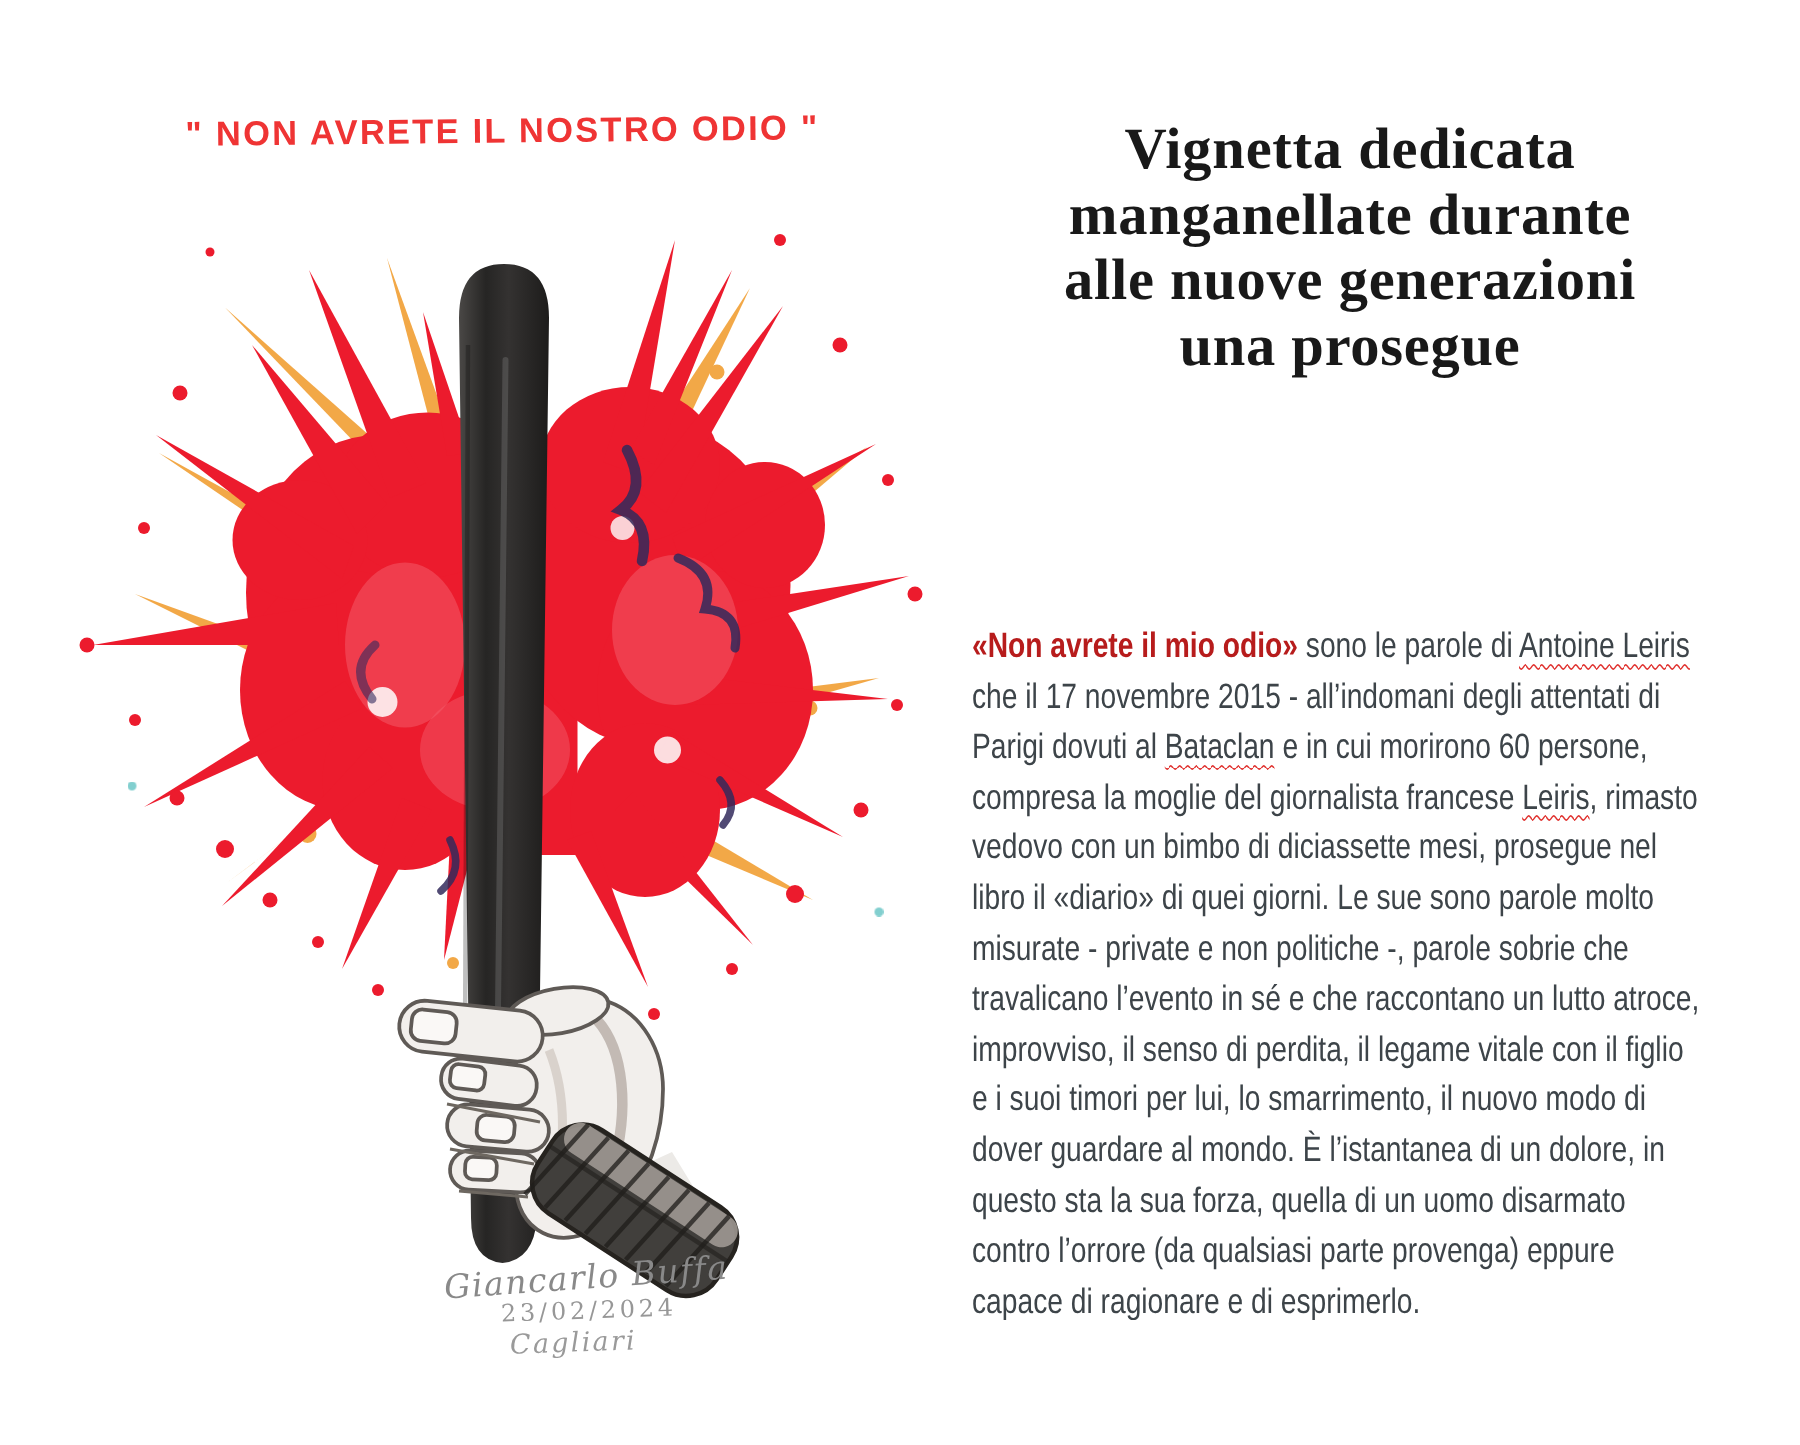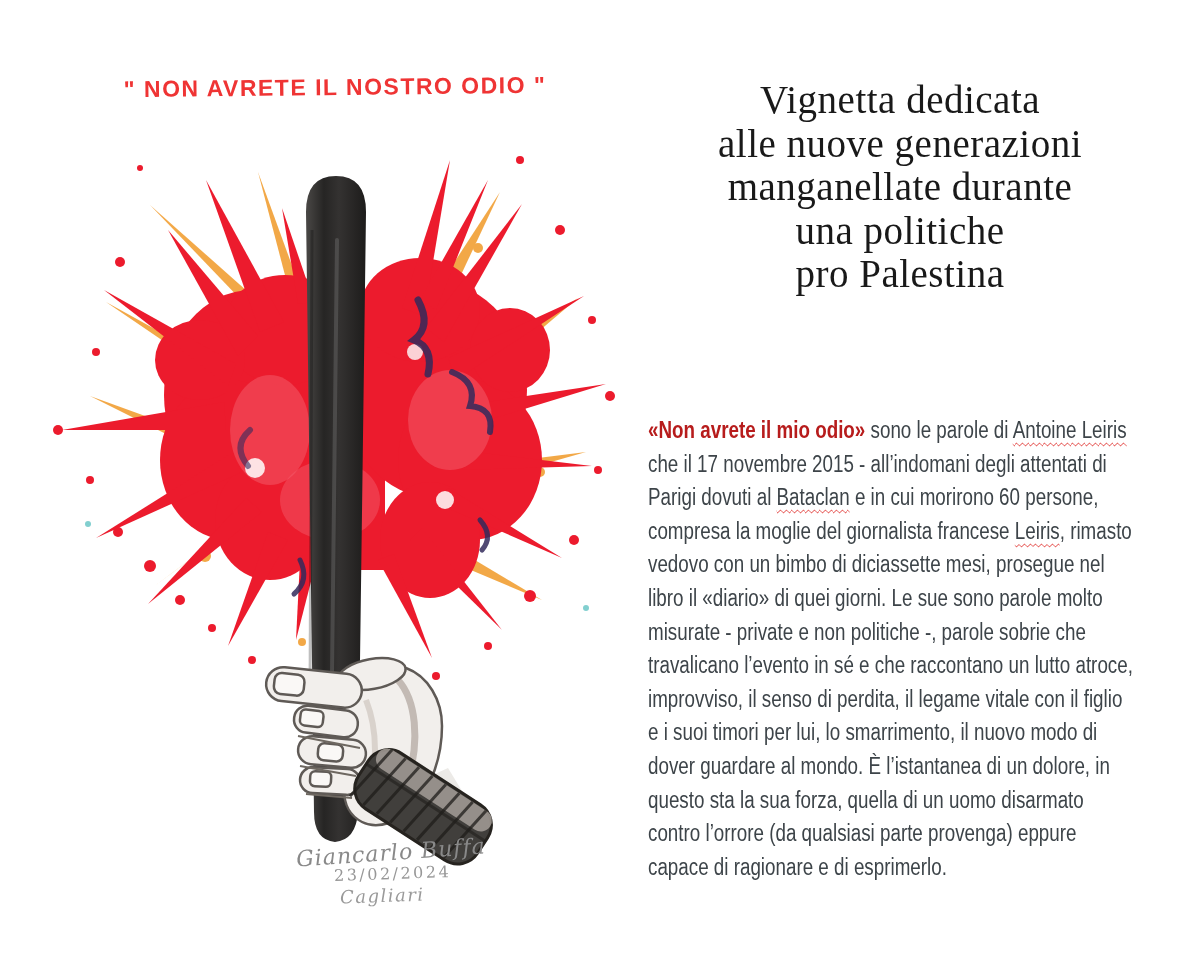--- a/index.html
+++ b/index.html
@@ -22,21 +22,21 @@
   .sig-name{left:296px;top:840px;font-size:22px;letter-spacing:1px;transform:rotate(-4deg);color:#898989;}
   .sig-date{left:334px;top:864px;font-size:16px;letter-spacing:2.5px;transform:rotate(-2deg);color:#979797;font-style:normal;font-family:"DejaVu Serif",serif;}
   .sig-place{left:340px;top:885px;font-size:18px;letter-spacing:1.5px;transform:rotate(-2deg);color:#9a9a9a;}
 
   
   .headline{
     position:absolute;left:650px;top:78px;width:500px;text-align:center;
     font-family:"Liberation Serif",serif;font-size:39px;line-height:43.5px;
     color:#191919;letter-spacing:0.5px;
   }
-  .headline-line{white-space:nowrap;}
+  .headline-line{white-space:nowrap;font-weight:bold;}
   .article{
     position:absolute;left:648px;top:414px;width:612px;margin:0;
     transform:scaleX(0.8);transform-origin:left top;
     font-family:"Liberation Sans",sans-serif;font-size:23.5px;line-height:33.6px;
     color:#3d4449;text-align:left;
   }
   .article .lead{font-weight:700;color:#b71c1c;}
   .misspelled{
     text-decoration:underline;text-decoration-style:wavy;
     text-decoration-color:#e0312e;text-decoration-thickness:1px;
@@ -207,21 +207,20 @@
 
     <div class="cartoon-caption">" NON AVRETE IL NOSTRO ODIO "</div>
 
     <div class="sig sig-name">Giancarlo Buffa</div>
     <div class="sig sig-date">23/02/2024</div>
     <div class="sig sig-place">Cagliari</div>
   </div>
 
   <div class="headline">
     <div class="headline-line">Vignetta dedicata</div>
+    <div class="headline-line">manganellate durante</div>
     <div class="headline-line">alle nuove generazioni</div>
-    <div class="headline-line">manganellate durante</div>
-    <div class="headline-line">una politiche</div>
-    <div class="headline-line">pro Palestina</div>
+    <div class="headline-line">una prosegue</div>
   </div>
 
   <p class="article"><span class="lead">«Non avrete il mio odio»</span><span> sono le parole di </span><span class="misspelled">Antoine Leiris</span><span> che il 17 novembre 2015 - all’indomani degli attentati di Parigi dovuti al </span><span class="misspelled">Bataclan</span><span> e in cui morirono 60 persone, compresa la moglie del giornalista francese </span><span class="misspelled">Leiris</span><span>, rimasto vedovo con un bimbo di diciassette mesi, prosegue nel libro il «diario» di quei giorni. Le sue sono parole molto misurate - private e non politiche -, parole sobrie che travalicano l’evento in sé e che raccontano un lutto atroce, improvviso, il senso di perdita, il legame vitale con il figlio e i suoi timori per lui, lo smarrimento, il nuovo modo di dover guardare al mondo. È l’istantanea di un dolore, in questo sta la sua forza, quella di un uomo disarmato contro l’orrore (da qualsiasi parte provenga) eppure capace di ragionare e di esprimerlo.</span></p>
 
 </div>
 
 </body></html>

